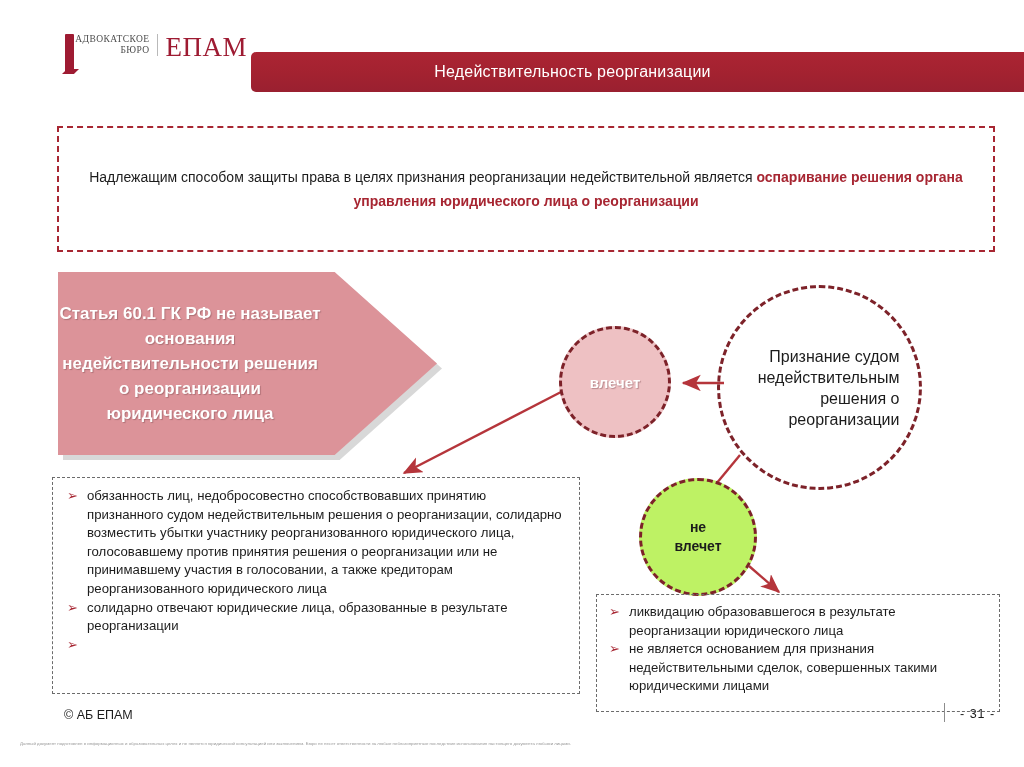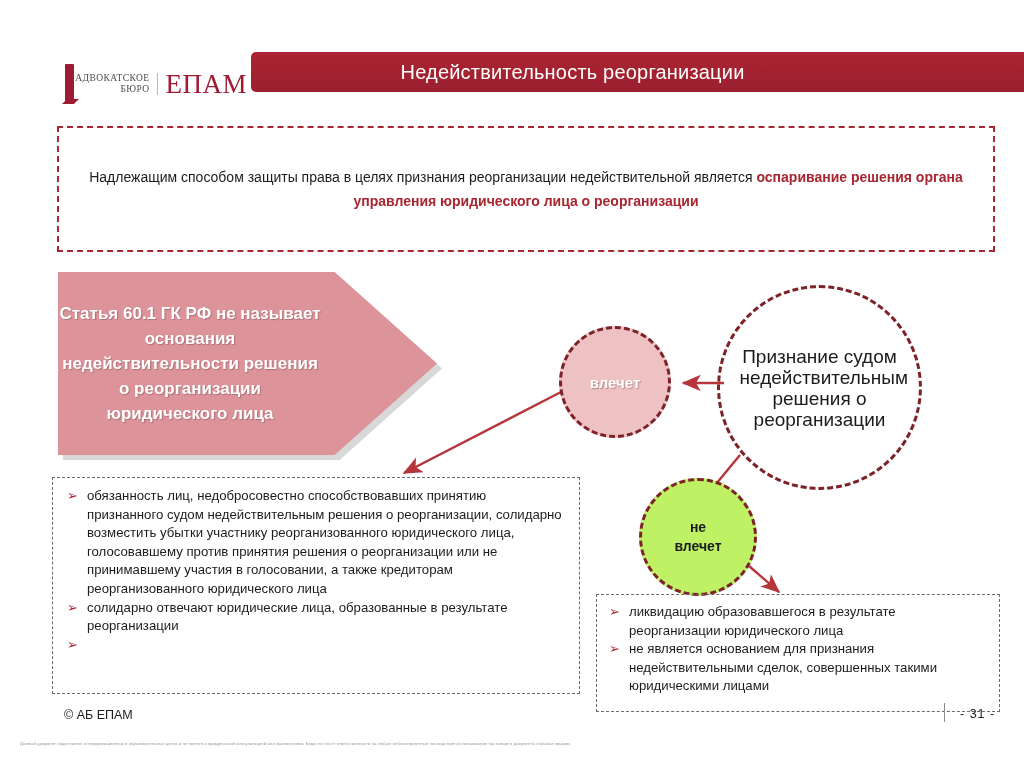--- a/index.html
+++ b/index.html
@@ -16,25 +16,25 @@
     width: 1024px;
     height: 767px;
     overflow: hidden;
     background: #ffffff;
   }
 
   
   #logo {
     position: absolute;
     left: 62px;
-    top: 60px;
+    top: 34px;
     width: 185px;
     height: 48px;
     display: flex;
-    align-items: center;
+    align-items: flex-start;
   }
   #logo-mark {
     width: 17px;
     height: 40px;
     margin-right: 8px;
     position: relative;
   }
   #logo-mark .stem {
     position: absolute;
     left: 3px;
@@ -80,21 +80,21 @@
     width: 773px;
     height: 40px;
     background: linear-gradient(180deg, #ab2433 0%, #a32230 55%, #9a2030 100%);
     border-radius: 5px 0 0 5px;
     display: flex;
     align-items: center;
     justify-content: center;
   }
   #header-title {
     color: #ffffff;
-    font-size: 20px;
+    font-size: 16px;
     font-weight: 400;
     letter-spacing: 0.2px;
     text-align: center;
     white-space: nowrap;
     padding-right: 130px;
   }
 
   
   #statement-box {
     position: absolute;
@@ -191,22 +191,22 @@
     border-radius: 50%;
     border: 3px dashed #7d2229;
     box-sizing: border-box;
     display: flex;
     align-items: center;
     justify-content: center;
     background: transparent;
   }
   #circle-big-text {
     width: 160px;
-    text-align: center;
-    font-size: 19px;
+    text-align: right;
+    font-size: 16px;
     line-height: 21px;
     color: #1c1c1c;
   }
 
   #circle-ne {
     position: absolute;
     left: 639px;
     top: 478px;
     width: 118px;
     height: 118px;

